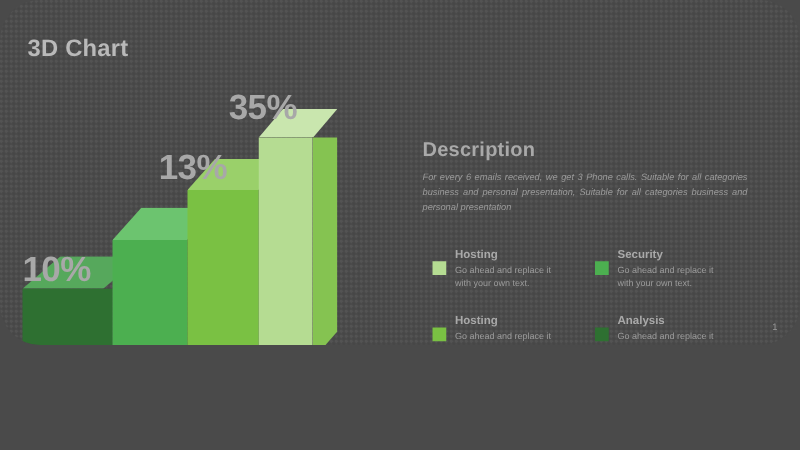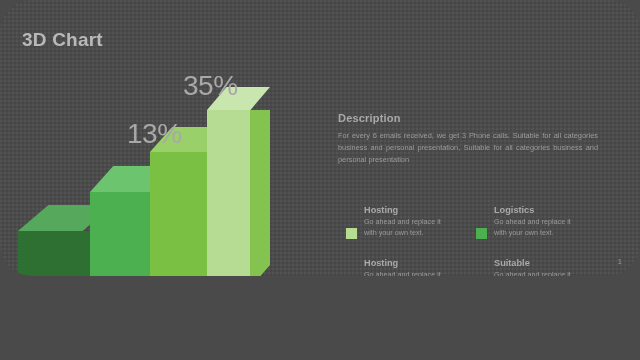--- a/index.html
+++ b/index.html
@@ -65,60 +65,61 @@
     width: 100%;
   }
   .bar-side {
     position: absolute;
     top: 0;
   }
 
   .pct-label {
     position: absolute;
     font-size: 28px;
-    font-weight: normal;
+    font-weight: bold;
     color: #a8a8a8;
     letter-spacing: -0.5px;
     white-space: nowrap;
   }
 
   
   #right-col {
     position: absolute;
     left: 338px;
     top: 112px;
     width: 268px;
   }
   #desc-heading {
-    font-size: 11px;
+    font-size: 16px;
     font-weight: bold;
     color: #a9a9a9;
     margin-bottom: 6px;
     letter-spacing: 0.2px;
   }
   #desc-body {
     font-size: 7.4px;
     line-height: 1.62;
     color: #9b9b9b;
     text-align: justify;
     width: 260px;
+    font-style: italic;
   }
 
   #legend-grid {
     position: absolute;
     left: 346px;
     top: 186px;
     width: 260px;
     display: grid;
     grid-template-columns: 130px 130px;
     grid-template-rows: 53px 53px;
   }
   .legend-item {
     display: flex;
-    align-items: flex-end;
+    align-items: center;
     gap: 7px;
   }
   .legend-swatch {
     width: 11px;
     height: 11px;
     flex: 0 0 auto;
     margin-top: 3px;
   }
   .legend-text {
     min-width: 0;
@@ -156,20 +157,21 @@
 
     <div class="bar3d" style="left:18px; top:176px; width:72px; height:82px;">
       <div class="bar-side" style="left:72px; width:23px; height:82px;
                   background:#2a6a2d;
                   clip-path: polygon(0 0, 100% -26px, 100% calc(100% - 26px), 0 100%);"></div>
       <div class="bar-top" style="top:-26px; height:26px; background:#56a85c;
                   clip-path: polygon(0 100%, 32% 0, 100% 0, 68% 100%);
                   width:95px;"></div>
       <div class="bar-front" style="background:#2e7031;"></div>
     </div>
+    <div class="pct-label" style="left:18px; top:145px;">10%</div>
 
     <div class="bar3d" style="left:90px; top:137px; width:60px; height:112px;">
       <div class="bar-side" style="left:60px; width:23px; height:112px;
                   background:#3d8a3d;
                   clip-path: polygon(0 0, 100% -26px, 100% calc(100% - 26px), 0 100%);"></div>
       <div class="bar-top" style="top:-26px; height:26px; background:#6cc46f;
                   clip-path: polygon(0 100%, 28% 0, 100% 0, 72% 100%);
                   width:83px;"></div>
       <div class="bar-front" style="background:#4caf50;"></div>
     </div>
@@ -209,37 +211,37 @@
       <span class="legend-swatch" style="background:#b5dc92;"></span>
       <span class="legend-text">
         <span class="legend-title">Hosting</span>
         <span class="legend-desc" style="display:block;">Go ahead and replace it with your own text.</span>
       </span>
     </div>
 
     <div class="legend-item">
       <span class="legend-swatch" style="background:#4caf50;"></span>
       <span class="legend-text">
-        <span class="legend-title">Logistics</span>
+        <span class="legend-title">Security</span>
         <span class="legend-desc" style="display:block;">Go ahead and replace it with your own text.</span>
       </span>
     </div>
 
     <div class="legend-item">
       <span class="legend-swatch" style="background:#7ac143;"></span>
       <span class="legend-text">
         <span class="legend-title">Hosting</span>
         <span class="legend-desc" style="display:block;">Go ahead and replace it with your own text.</span>
       </span>
     </div>
 
     <div class="legend-item">
       <span class="legend-swatch" style="background:#2e7031;"></span>
       <span class="legend-text">
-        <span class="legend-title">Suitable</span>
+        <span class="legend-title">Analysis</span>
         <span class="legend-desc" style="display:block;">Go ahead and replace it with your own text.</span>
       </span>
     </div>
 
   </div>
 
   <div id="page-number">1</div>
 
 </div>
 

